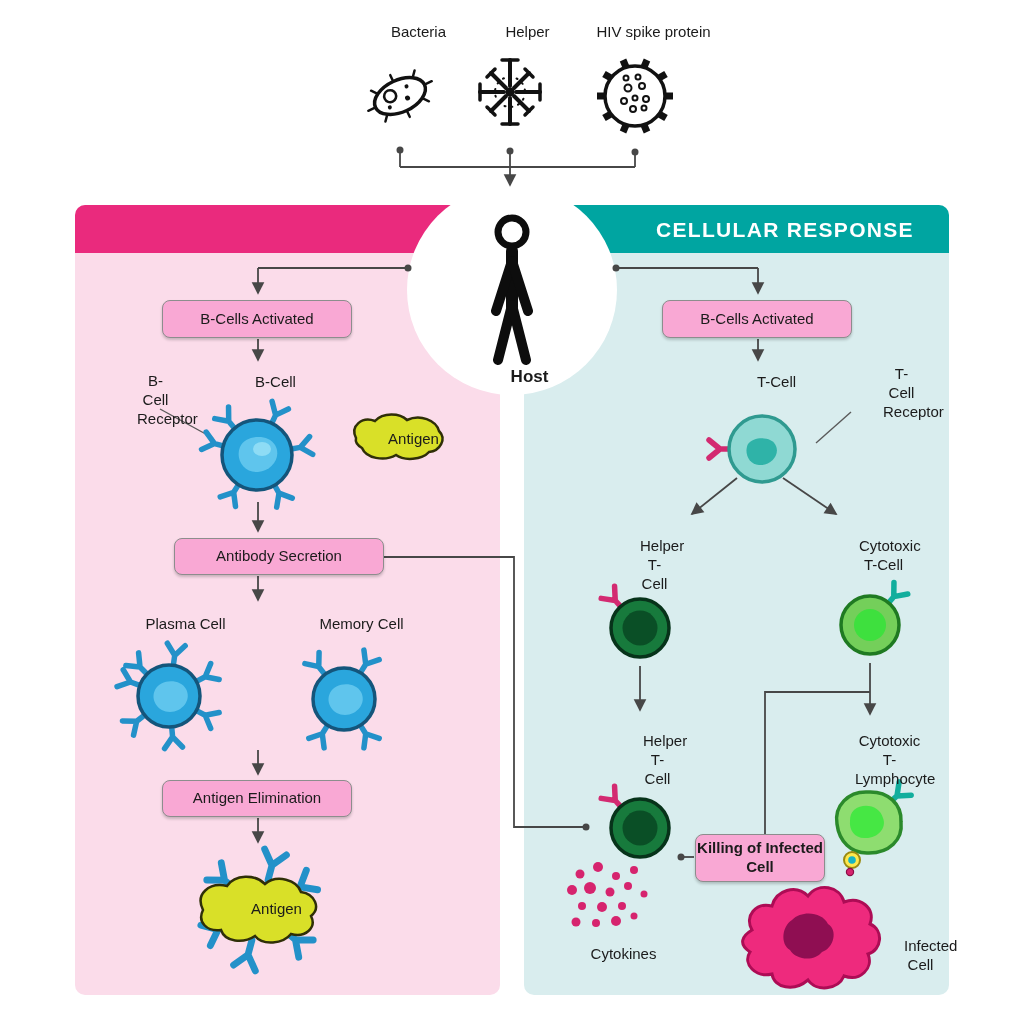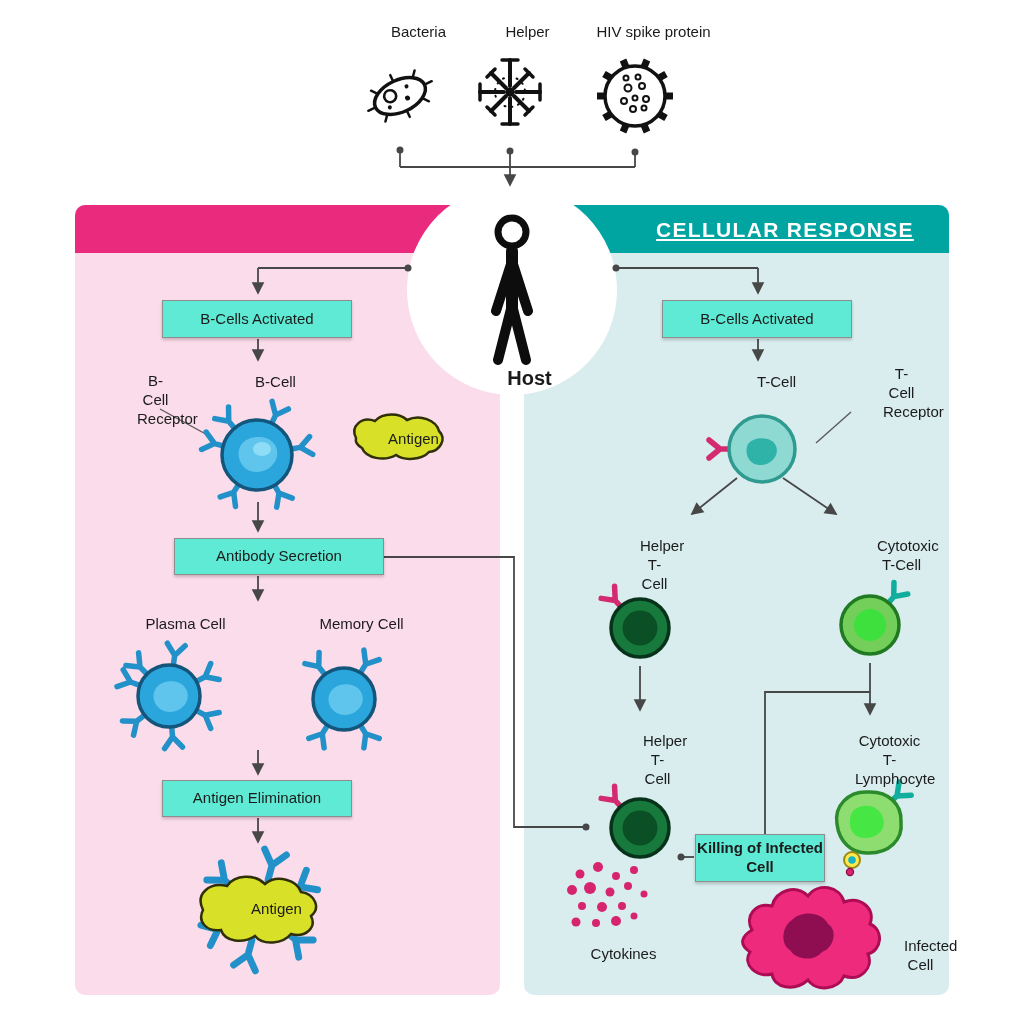--- a/index.html
+++ b/index.html
@@ -8,34 +8,34 @@
   .stage { position: relative; width: 1024px; height: 1024px; background: #fff; overflow: hidden; margin: 0 auto; }
   .panel { position: absolute; top: 205px; width: 425px; height: 790px; border-radius: 10px; z-index: 1; }
   .panel-humoral { left: 75px; background: #fbdcea; }
   .panel-cellular { left: 524px; background: #d9edee; }
   .panel-header { position: absolute; top: 0; left: 0; right: 0; height: 48px; border-radius: 10px 10px 0 0; }
   .panel-humoral .panel-header { background: #ea2a7d; }
   .panel-cellular .panel-header { background: #00a5a1; }
   .hdr-text { position: absolute; top: 218px; color: #fff; font-weight: bold; font-size: 21px;
               letter-spacing: 1.3px; z-index: 5; text-align: center; }
   .hdr-humoral { left: 75px; width: 330px; }
-  .hdr-cellular { left: 620px; width: 330px; text-decoration: underline; }
+  .hdr-cellular { left: 620px; width: 330px; }
   .host-circle { position: absolute; left: 407px; top: 185px; width: 210px; height: 210px;
                  background: #fff; border-radius: 50%; z-index: 2; }
   svg.abs { position: absolute; z-index: 4; overflow: visible; }
   svg.person { z-index: 6; }
   .overlay { position: absolute; left: 0; top: 0; z-index: 3; pointer-events: none; }
   .lbl { position: absolute; transform: translateX(-50%); text-align: center; font-size: 15px;
          line-height: 1.28; color: #1b1b1b; z-index: 5; padding-left: 35px; }
-  .box { position: absolute; background: #5eead4; border: 1.5px solid #8d8d8d; border-radius: 0;
+  .box { position: absolute; background: #f9a8d4; border: 1.5px solid #8d8d8d; border-radius: 8px;
          display: flex; align-items: center; justify-content: center; text-align: center;
          font-size: 15px; color: #1b1b1b; z-index: 5; box-shadow: 0 2px 3px rgba(0,0,0,0.2);
          line-height: 1.25; }
   .box-bold { font-weight: bold; }
-  .host-label { font-weight: bold; font-size: 20px; z-index: 6; }
+  .host-label { font-weight: bold; font-size: 17px; z-index: 6; }
 </style>
 </head>
 <body>
 
 <div class="stage">
 
   <svg width="0" height="0" style="position:absolute" aria-hidden="true">
     <defs>
       <g id="y-blue" fill="none" stroke="#2391c9" stroke-width="5.5" stroke-linecap="round">
         <path d="M0,15 L0,3 M0,3 L-9,-8 M0,3 L9,-8"></path>
@@ -304,20 +304,20 @@
   <div class="box" style="left:174px;top:538px;width:210px;height:37px">Antibody Secretion</div>
   <div class="lbl" style="left:168px;top:614px">Plasma Cell</div>
   <div class="lbl" style="left:344px;top:614px">Memory Cell</div>
   <div class="box" style="left:162px;top:780px;width:190px;height:37px">Antigen Elimination</div>
   <div class="lbl" style="left:259px;top:899px">Antigen</div>
 
   <div class="box" style="left:662px;top:300px;width:190px;height:38px">B-Cells Activated</div>
   <div class="lbl" style="left:759px;top:372px">T-Cell</div>
   <div class="lbl" style="left:884px;top:364px;width:72px">T-Cell Receptor</div>
   <div class="lbl" style="left:637px;top:536px;width:64px">Helper T-Cell</div>
-  <div class="lbl" style="left:884px;top:536px;width:84px">Cytotoxic T-Cell</div>
+  <div class="lbl" style="left:866px;top:536px;width:84px">Cytotoxic T-Cell</div>
   <div class="lbl" style="left:640px;top:731px;width:64px">Helper T-Cell</div>
   <div class="lbl" style="left:872px;top:731px;width:104px">Cytotoxic T-Lymphocyte</div>
   <div class="box box-bold" style="left:695px;top:834px;width:130px;height:48px">Killing of Infected Cell</div>
   <div class="lbl" style="left:606px;top:944px">Cytokines</div>
   <div class="lbl" style="left:903px;top:936px;width:68px">Infected Cell</div>
 
 </div>
 
 </body></html>

